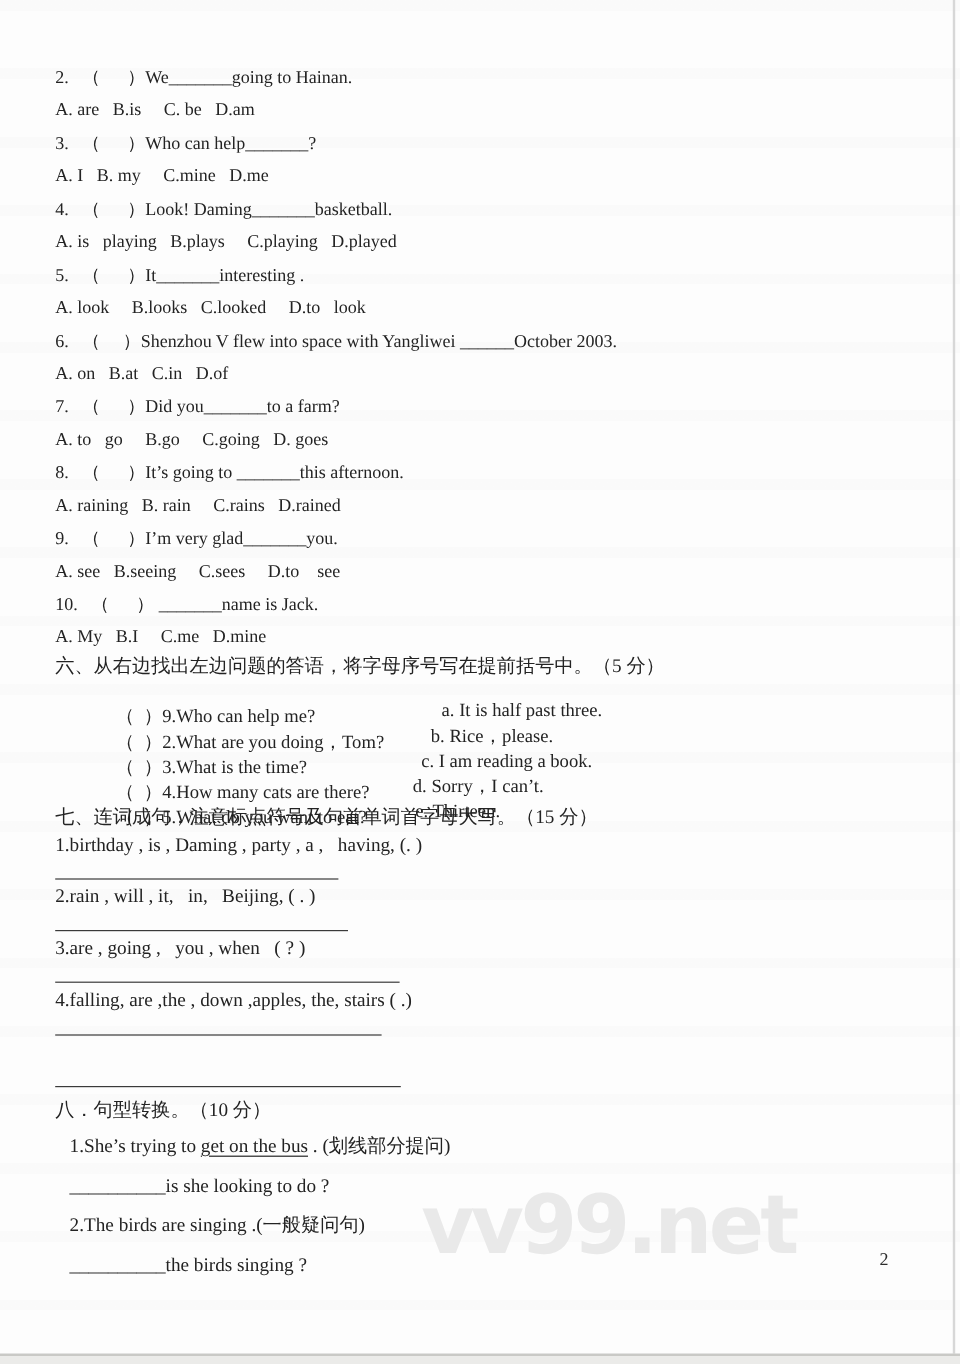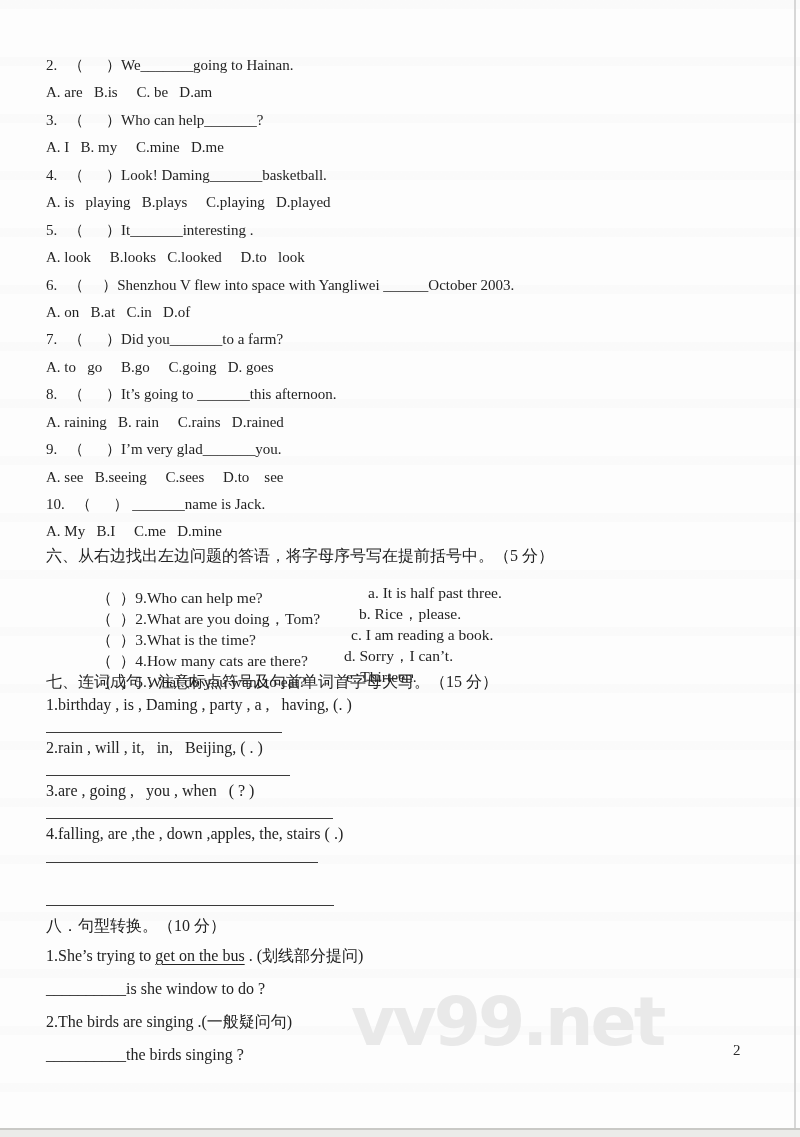--- a/index.html
+++ b/index.html
@@ -61,21 +61,21 @@
   .s7item:nth-of-type(1) .s7line{width:236px;}
   .s7item:nth-of-type(2) .s7line{width:244px;}
   .s7item:nth-of-type(3) .s7line{width:287px;}
   .s7item:nth-of-type(4) .s7line{width:272px;}
   .s7item:nth-of-type(5) .s7line{width:288px;}
   
   .s8-heading{
     height:30px;line-height:34px;font-size:16px;white-space:pre;
   }
   .s8 .l8{
-    height:33px;line-height:33px;font-size:16px;white-space:pre;
+    height:33px;line-height:33px;font-size:16px;white-space:pre;margin-left:12px;
   }
   .u-phrase{text-decoration:underline;text-underline-offset:3px;}
   
   .watermark{
     position:absolute;left:351px;top:984px;width:380px;
     font-family:"DejaVu Sans","Liberation Sans",sans-serif;
     font-weight:bold;font-size:68px;line-height:76px;
     letter-spacing:-3px;color:#e9e9e9;white-space:pre;
     pointer-events:none;
   }
@@ -179,21 +179,21 @@
 
           <div class="s7item">
             <div class="s7line"></div>
           </div>
         </div>
     </div>
 
     <div class="s8">
       <div class="s8-heading">八．句型转换。（10 分）</div>
       <div class="l8"><span>1.She’s trying to </span><span class="u-phrase">get on the bus</span><span> . (划线部分提问)</span></div>
-      <div class="l8">__________is she window to do ?</div>
+      <div class="l8">__________is she looking to do ?</div>
       <div class="l8">2.The birds are singing .(一般疑问句)</div>
       <div class="l8">__________the birds singing ?</div>
     </div>
 
   </div>
 
   <div class="watermark">vv99.net</div>
   <div class="page-number">2</div>
 
   <div class="page-right-edge"></div>

